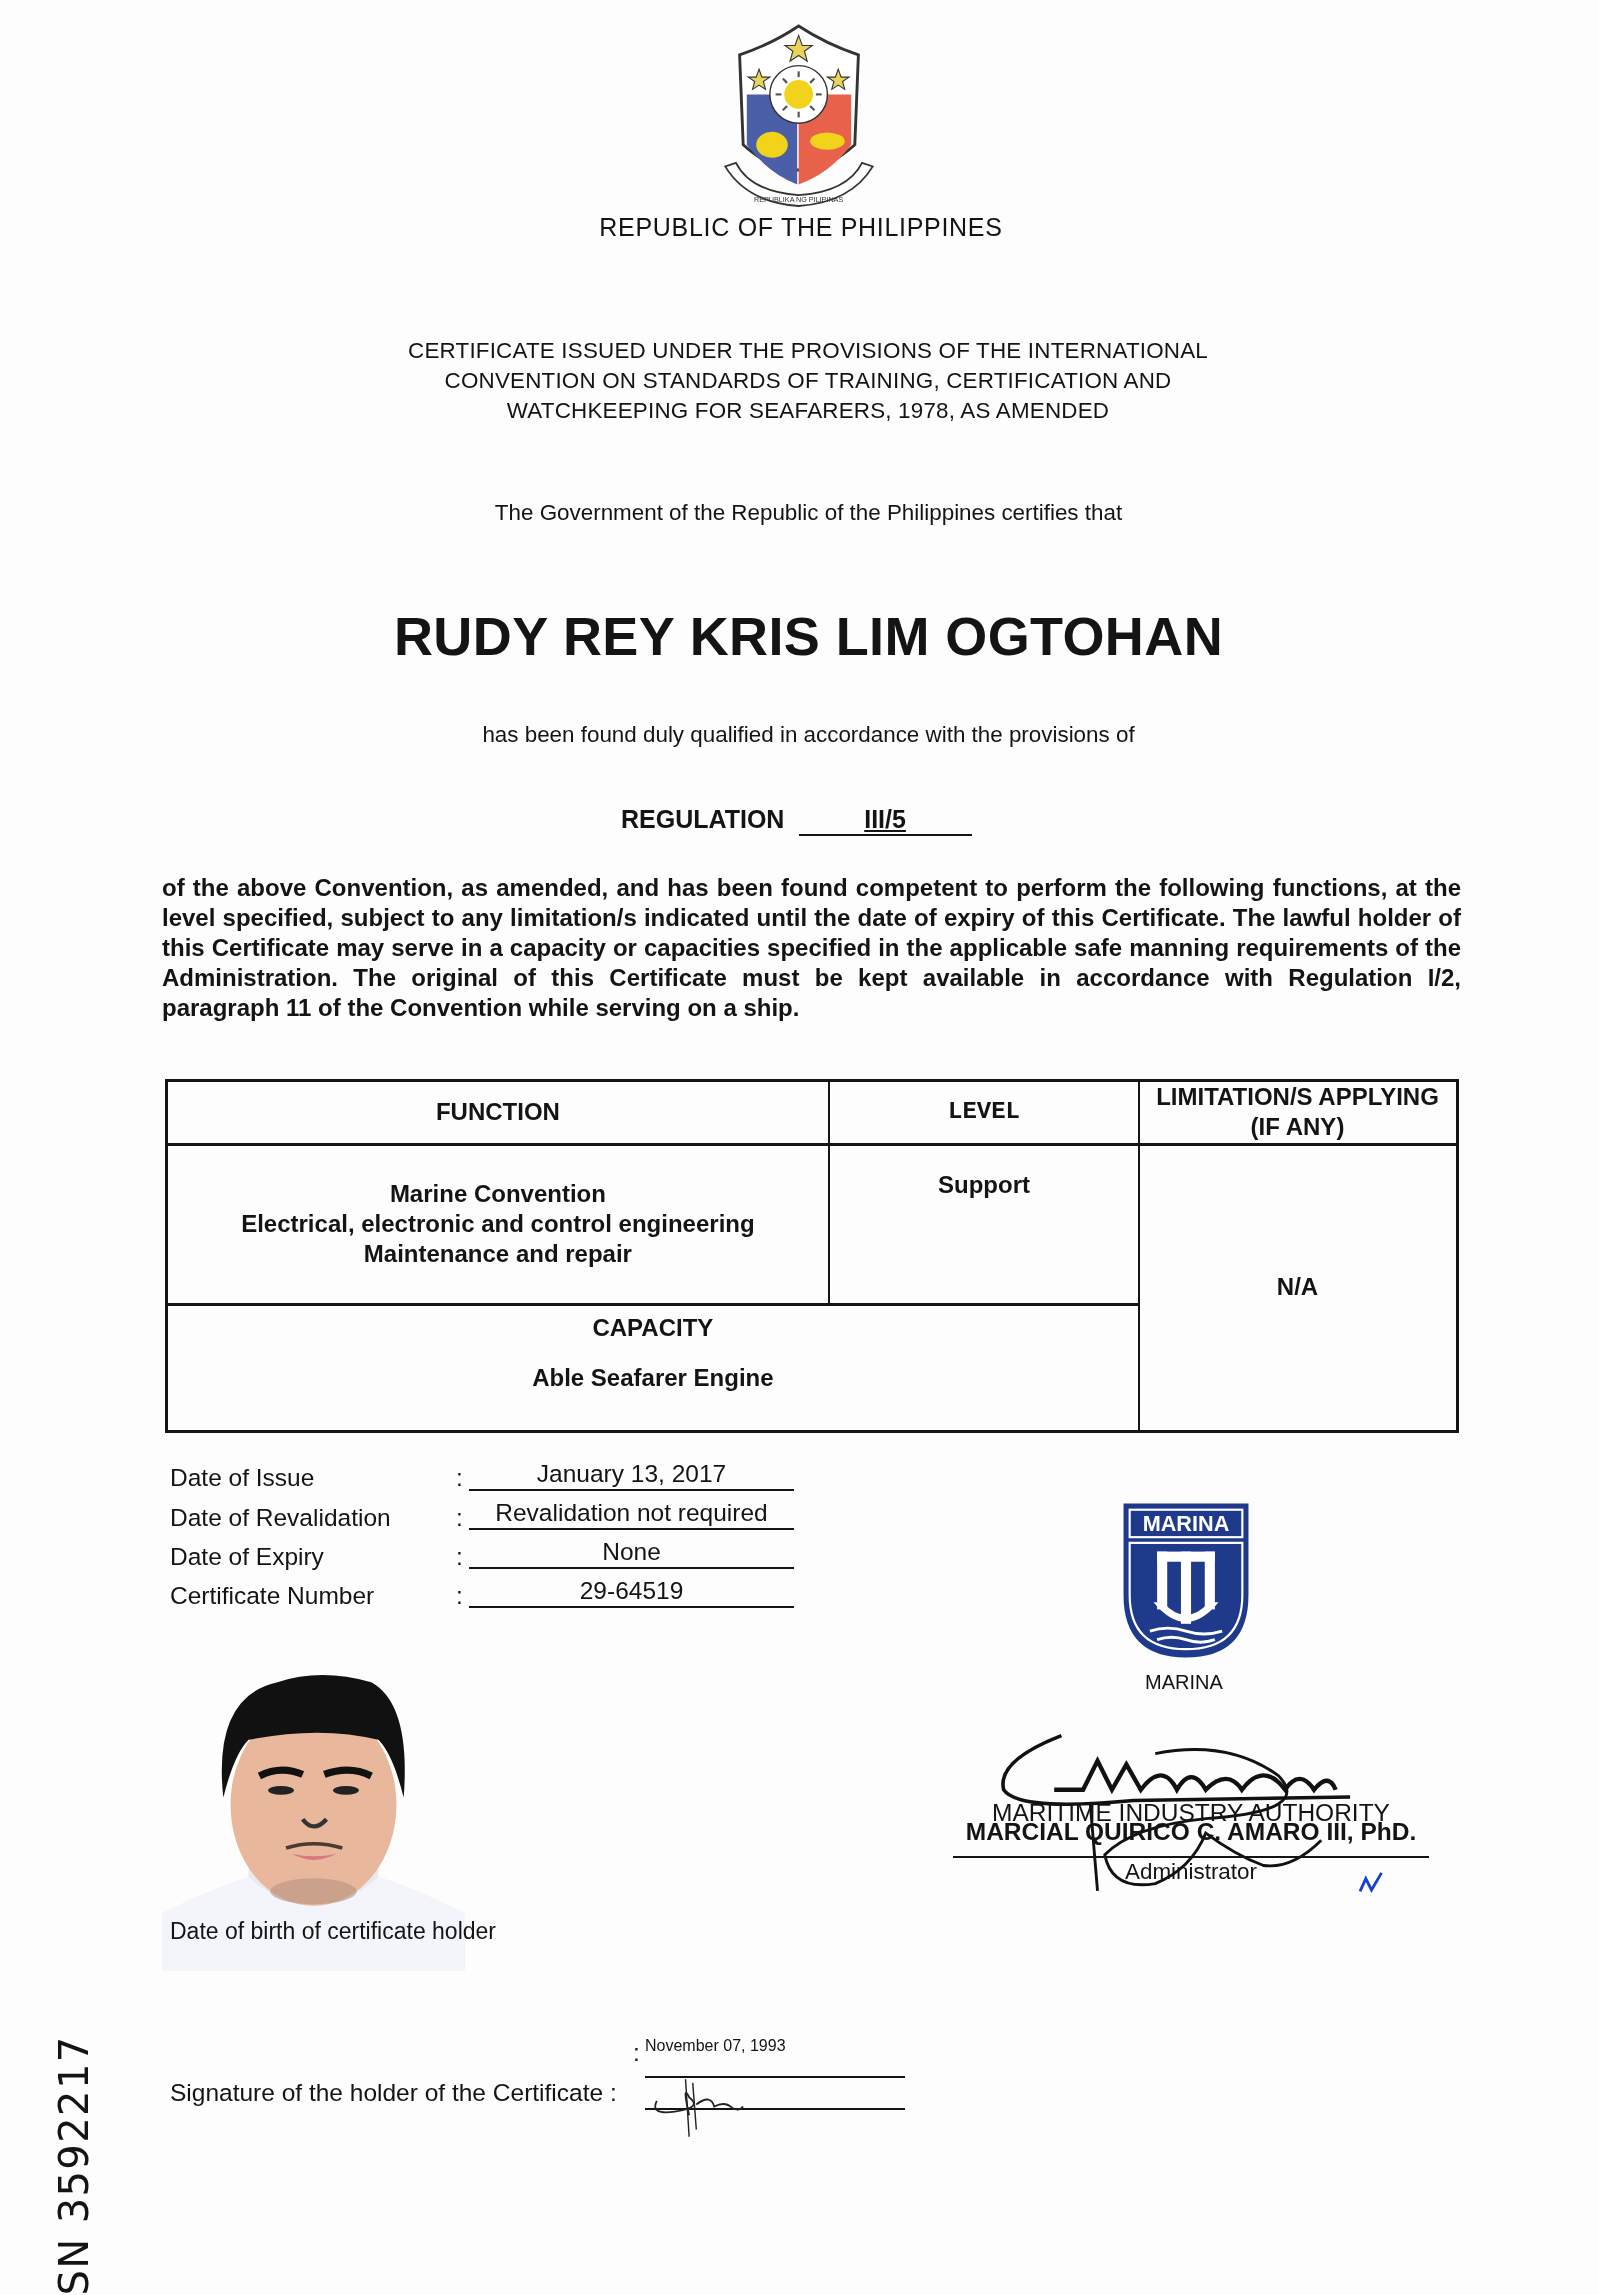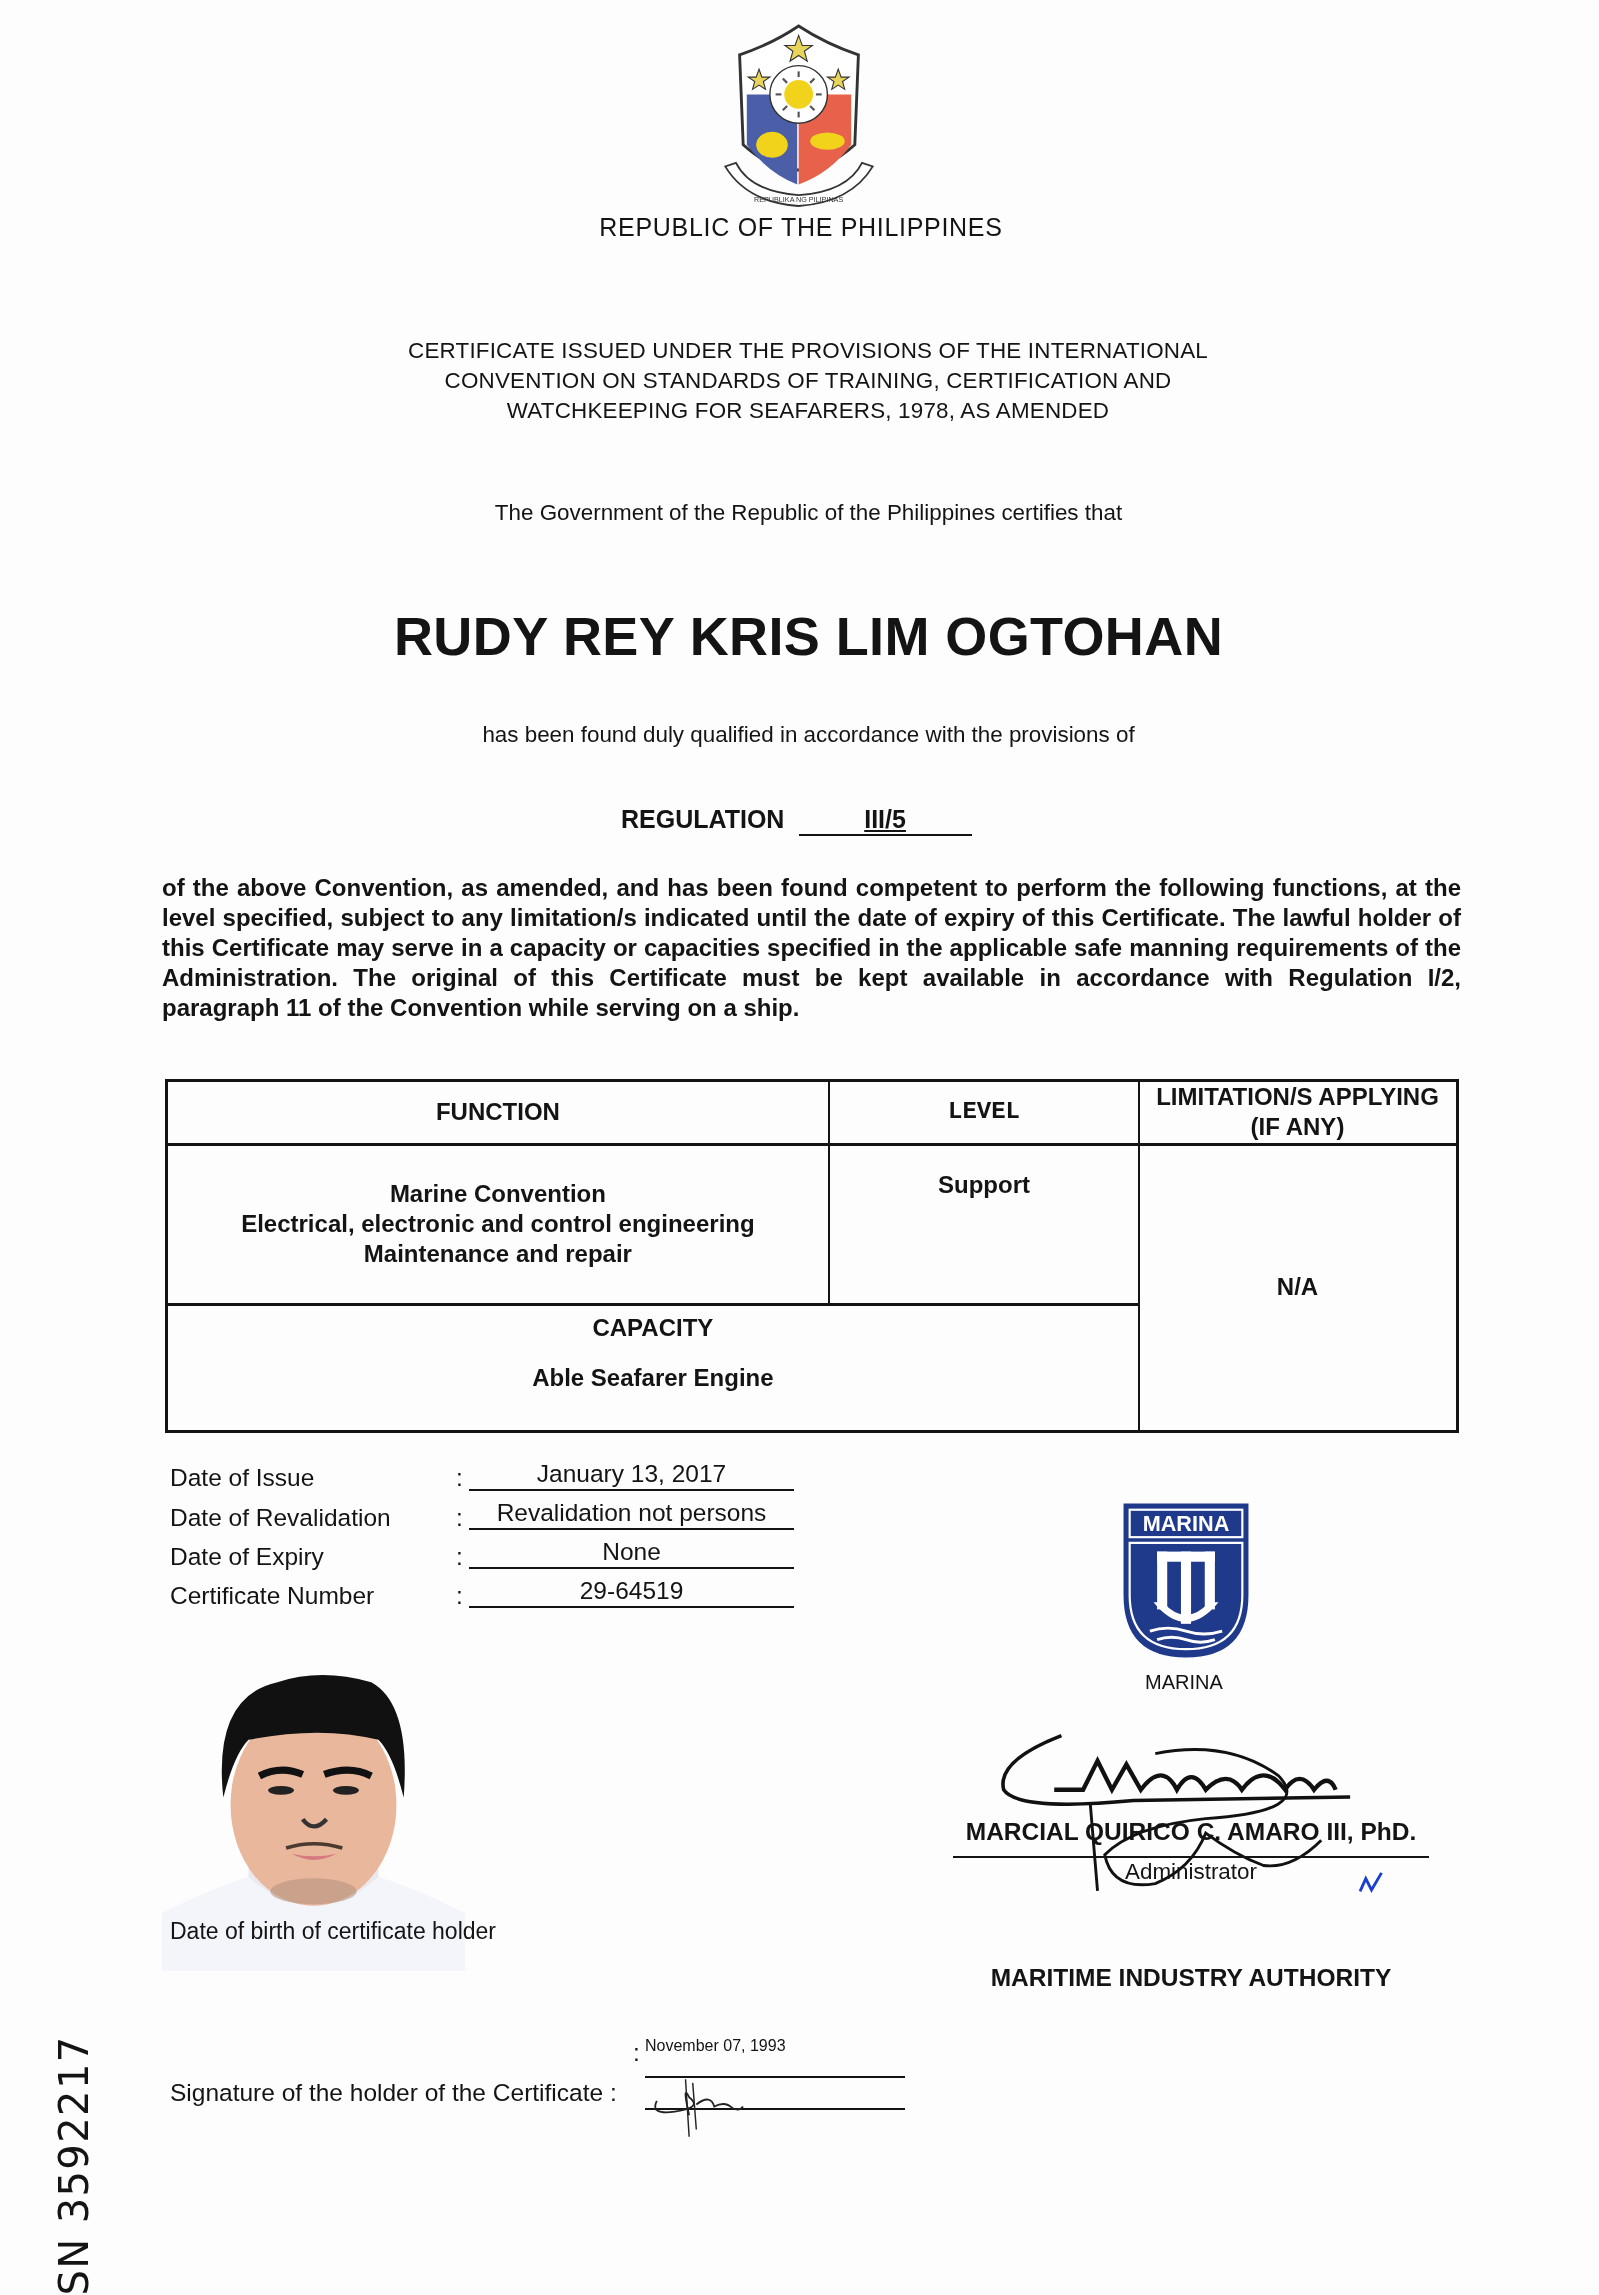--- a/index.html
+++ b/index.html
@@ -48,21 +48,21 @@
   #photo { left: 162px; top: 1653px; width: 303px; height: 318px; }
 
   
   #marina-logo { left: 1121px; top: 1501px; width: 130px; height: 159px; }
   #marina-caption { left: 1083px; top: 1671px; width: 202px; font-size: 20px; }
 
   
   #admin-sig { left: 989px; top: 1732px; width: 448px; height: 166px; }
   #admin-name { left: 953px; top: 1818px; width: 476px; font-size: 24.5px; font-weight: bold; border-bottom: 2.2px solid #141414; padding-bottom: 10px; }
   #admin-title { left: 953px; top: 1859px; width: 476px; font-size: 22.4px; }
-  #admin-org { left: 953px; top: 1964px; width: 476px; font-size: 24.5px; font-weight: bold; }
+  #admin-org { left: 953px; top: 1799px; width: 476px; font-size: 24.5px; font-weight: normal; }
   #initial-mark { left: 1357px; top: 1870px; width: 29px; height: 25px; }
 
   
   #dob-label { left: 170px; top: 1918px; font-size: 23px; }
   #dob-colon { left: 633px; top: 2039px; font-size: 24.5px; }
   #dob-value { left: 645px; top: 2037px; width: 260px; font-size: 16px; border-bottom: 2.2px solid #141414; padding-bottom: 21px; }
   #sig-label { left: 170px; top: 2079px; font-size: 24.5px; }
   #sig-line { left: 645px; top: 2108px; width: 260px; height: 2.2px; background: #141414; }
   #holder-sig { left: 646px; top: 2079px; width: 115px; height: 58px; }
 
@@ -152,21 +152,21 @@
   <div class="cell" style="left:2.9px;top:227px;width:970px;height:43px;">CAPACITY</div>
   <div class="cell" style="left:2.9px;top:270px;width:970px;height:58px;">Able Seafarer Engine</div>
 </div>
 
 <div class="abs date-label" style="top:1464px;">Date of Issue</div>
 <div class="abs date-colon" style="top:1464px;">:</div>
 <div class="abs date-value" style="top:1460px;">January 13, 2017</div>
 
 <div class="abs date-label" style="top:1504px;">Date of Revalidation</div>
 <div class="abs date-colon" style="top:1504px;">:</div>
-<div class="abs date-value" style="top:1499px;">Revalidation not persons</div>
+<div class="abs date-value" style="top:1499px;">Revalidation not required</div>
 
 <div class="abs date-label" style="top:1543px;">Date of Expiry</div>
 <div class="abs date-colon" style="top:1543px;">:</div>
 <div class="abs date-value" style="top:1538px;">None</div>
 
 <div class="abs date-label" style="top:1582px;">Certificate Number</div>
 <div class="abs date-colon" style="top:1582px;">:</div>
 <div class="abs date-value" style="top:1577px;">29-64519</div>
 
 <div class="abs" id="photo">

